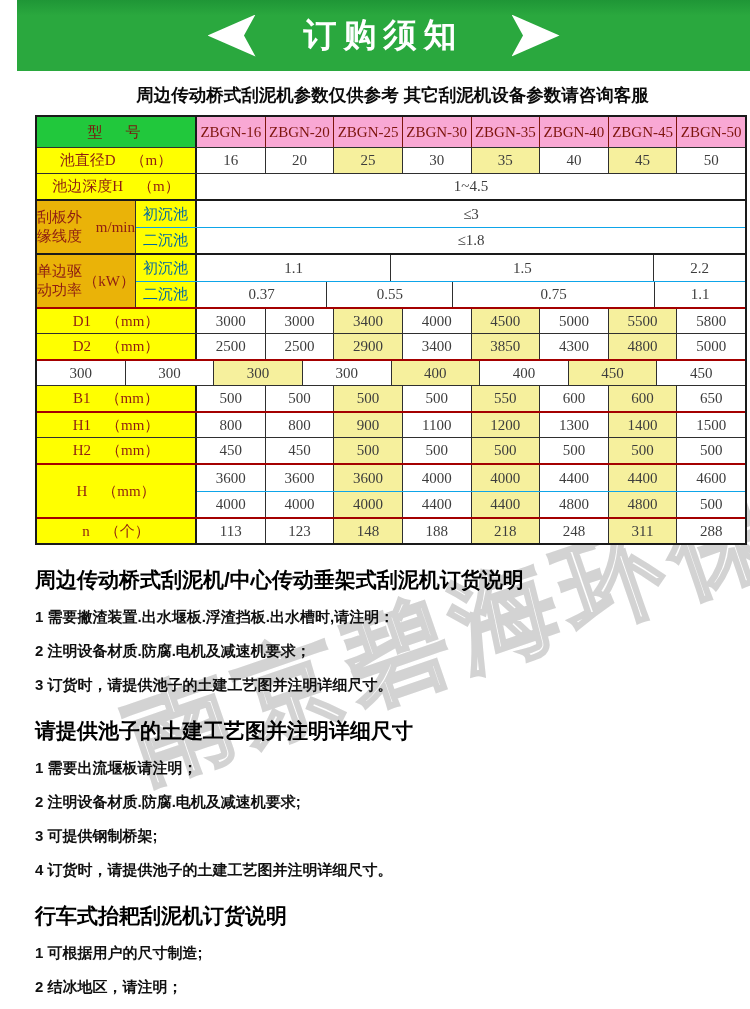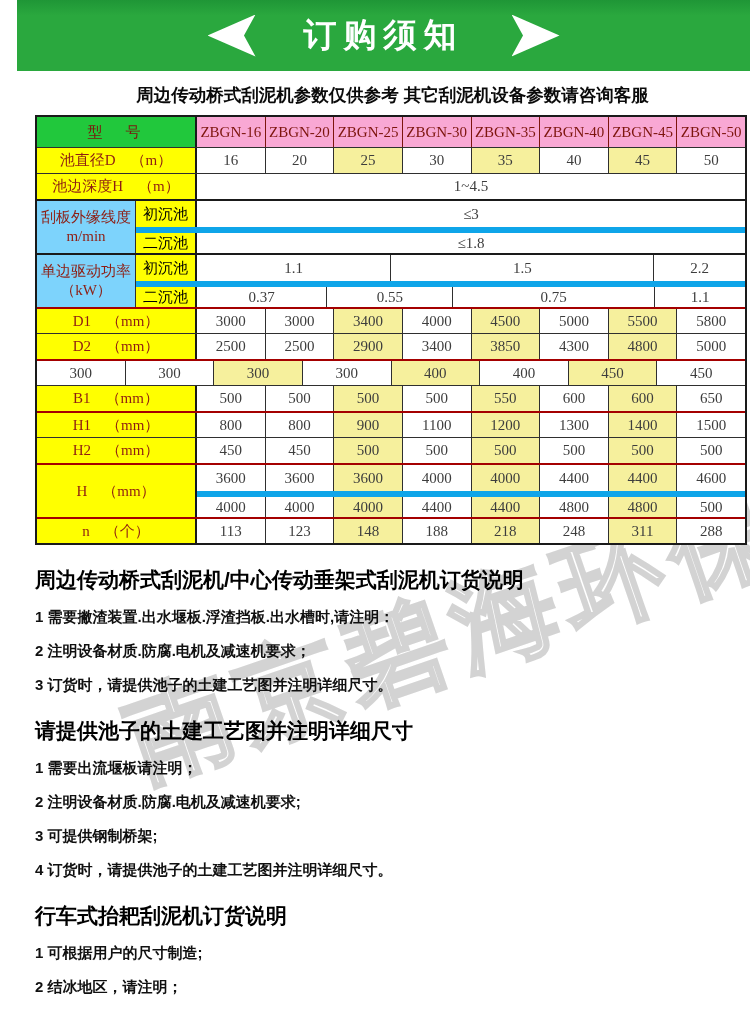--- a/index.html
+++ b/index.html
@@ -18,29 +18,29 @@
 
   
   .spec-table { width:712px; margin-left:35px; border:2px solid #1a1a1a; position:relative; z-index:1;
                 font-family:"Liberation Serif","DejaVu Serif",serif; background:#fff; }
   .row { display:flex; border-top:1px solid #2f2f2f; min-height:26px; align-items:stretch; }
   .row:first-child { border-top:none; }
   .red-top { border-top:2px solid #a40000 !important; }
   .group { display:flex; border-top:2px solid #1a1a1a; }
   .group-rows { flex:1; display:flex; flex-direction:column; }
   .group-rows .row { border-top:none; }
-  .group-rows .row + .row { border-top:6px solid #0ea5e9; }
+  .group-rows .row + .row { border-top:1px solid #0ea5e9; }
 
   .label-cell { width:160px; background:#ffff00; color:#8e1d12; font-size:15px;
                 display:flex; align-items:center; justify-content:center; text-align:center;
                 border-right:2px solid #1a1a1a; padding:2px 0; }
-  .group-label { width:99px; background:#7dd3fc; color:#8e1d12; font-size:15px;
-                 display:flex; flex-direction:column; align-items:center; justify-content:center;
+  .group-label { width:99px; background:#eab308; color:#8e1d12; font-size:15px;
+                 display:flex; flex-direction:row; align-items:center; justify-content:center;
                  border-right:1px solid #2f2f2f; line-height:19px; }
-  .sub-label { width:61px; background:#ffff00; color:#000000; font-size:15px;
+  .sub-label { width:61px; background:#ffff00; color:#0369a1; font-size:15px;
                display:flex; align-items:center; justify-content:center;
                border-right:2px solid #1a1a1a; }
 
   .cells { flex:1; display:flex; }
   .cell { display:flex; align-items:center; justify-content:center;
           font-size:15px; color:#3d3d3d; border-left:1px solid #2f2f2f; }
   .cells .cell:first-child { border-left:none; }
   .cells8 .cell { flex:1; }
   .cells8 .cell:nth-child(3), .cells8 .cell:nth-child(5), .cells8 .cell:nth-child(7) { background:#f6f09d; }
   .merged { flex:1; }

